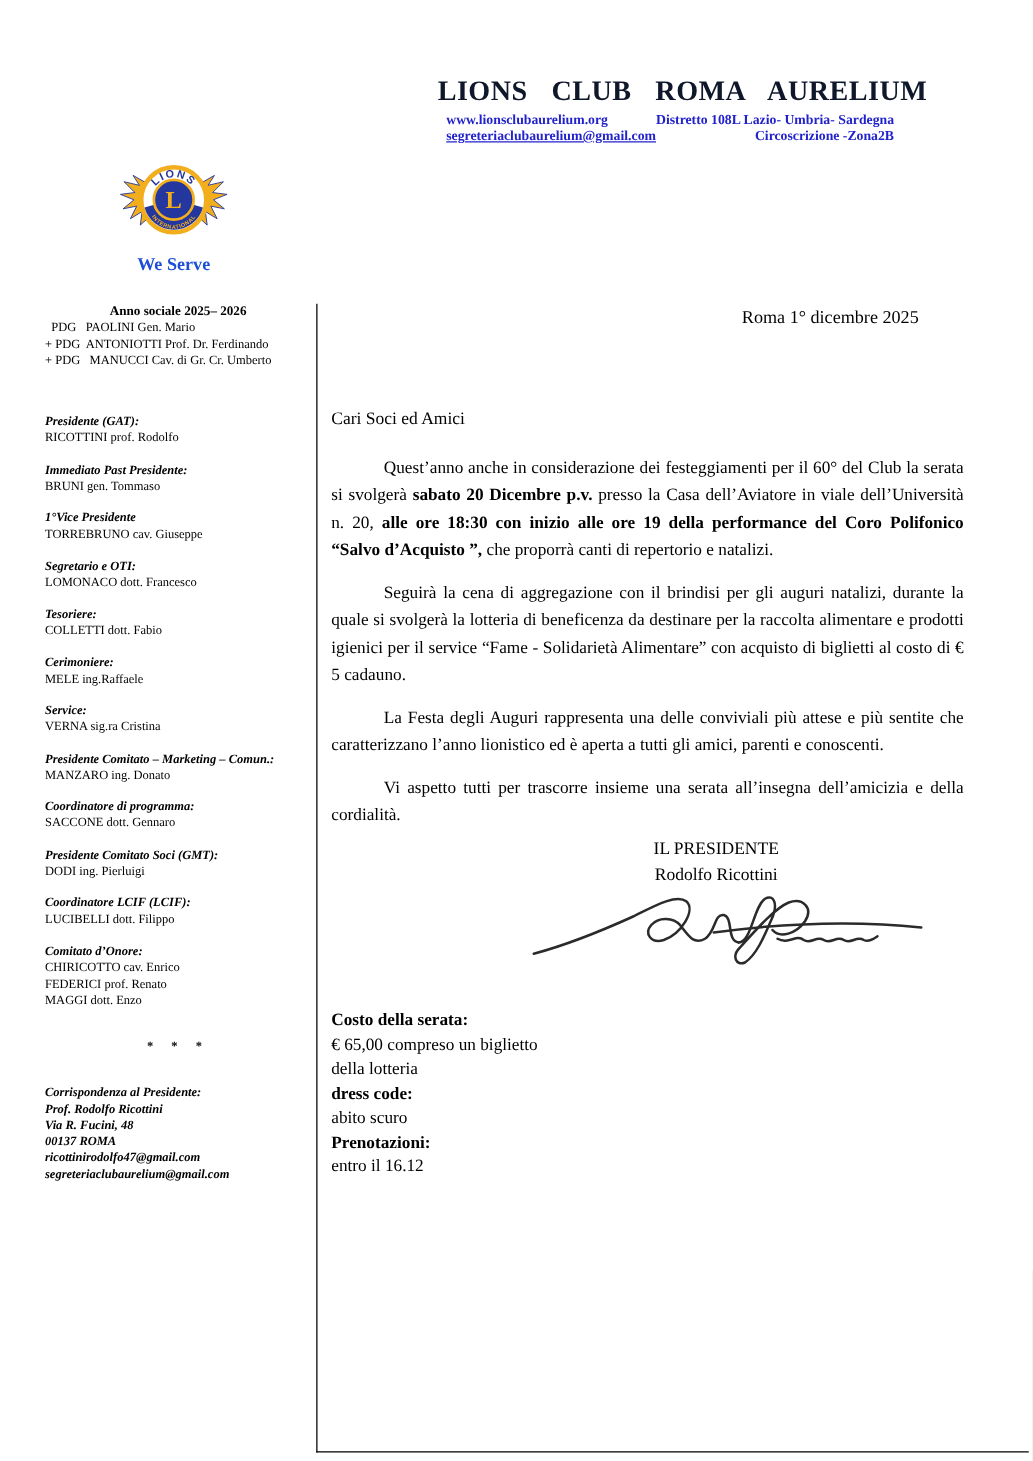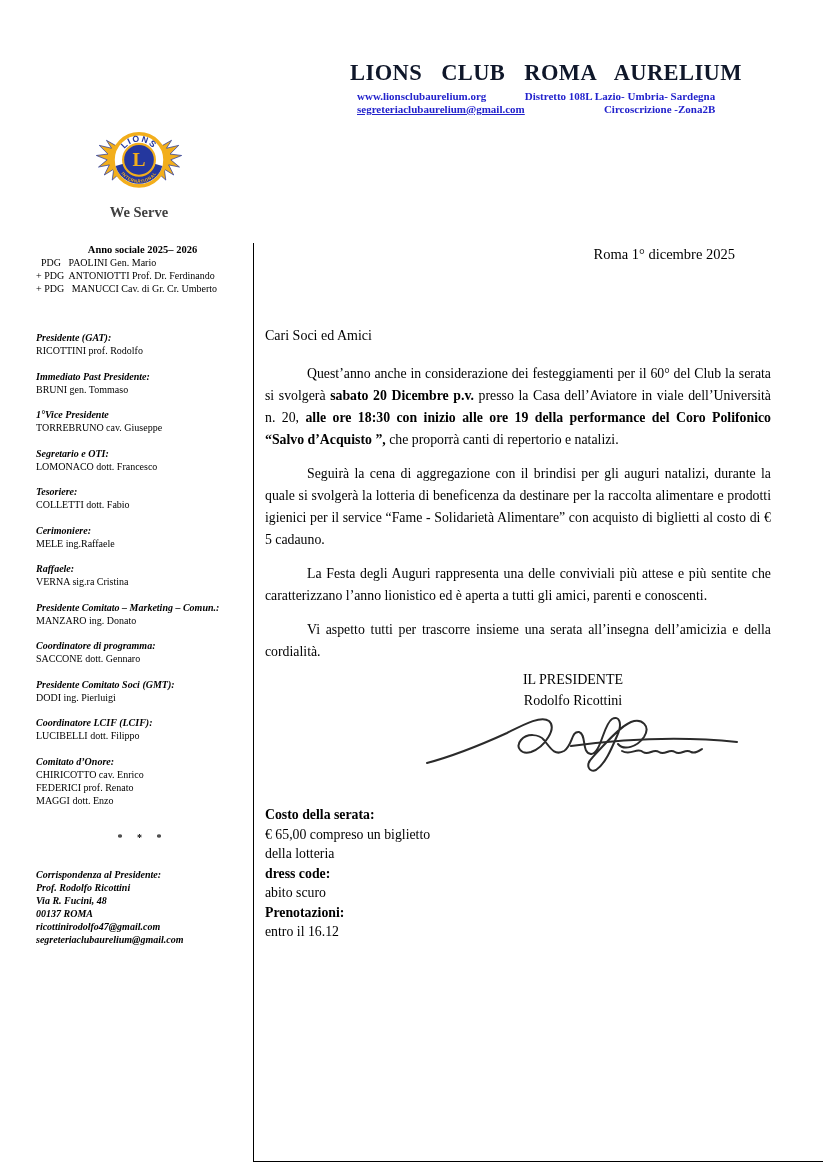--- a/index.html
+++ b/index.html
@@ -11,21 +11,21 @@
     font-size:22.5px;font-weight:bold;color:#0f172a;word-spacing:13px;letter-spacing:.4px;
     text-align:center;white-space:nowrap;}
   .header-sub{position:absolute;left:357px;top:90px;width:380px;display:flex;
     justify-content:flex-start;font-size:11px;font-weight:bold;color:#2222CC;line-height:13px;}
   .header-sub .col-r{text-align:right;}
   a.lnk{color:#2222CC;text-decoration:underline;cursor:pointer;}
 
   
   .logo-wrap{position:absolute;left:90px;top:123px;width:98px;text-align:center;}
   .logo-wrap svg{display:block;margin:0 auto;}
-  .motto{margin-top:3px;font-size:14.5px;font-weight:bold;color:#404040;}
+  .motto{margin-top:3px;font-size:14.5px;font-weight:bold;color:#1d4ed8;}
 
   
   .sidebar{position:absolute;left:36px;top:243px;width:213px;font-size:10px;line-height:13px;}
   .anno{font-weight:bold;text-align:center;font-size:10.5px;}
   .pdg-line{white-space:pre;}
   .officers{margin-top:36px;}
   .officer{margin-bottom:12.5px;}
   .officer .role{font-weight:bold;font-style:italic;}
   .stars{text-align:center;margin:24px 0 0 0;letter-spacing:6px;font-weight:bold;}
   .corr{margin-top:24px;font-weight:bold;font-style:italic;}
@@ -113,21 +113,21 @@
         </div>
         <div class="officer">
           <div class="role">Tesoriere:</div>
           <div>COLLETTI dott. Fabio</div>
         </div>
         <div class="officer">
           <div class="role">Cerimoniere:</div>
           <div>MELE ing.Raffaele</div>
         </div>
         <div class="officer">
-          <div class="role">Raffaele:</div>
+          <div class="role">Service:</div>
           <div>VERNA sig.ra Cristina</div>
         </div>
         <div class="officer">
           <div class="role">Presidente Comitato – Marketing – Comun.:</div>
           <div>MANZARO ing. Donato</div>
         </div>
         <div class="officer">
           <div class="role">Coordinatore di programma:</div>
           <div>SACCONE dott. Gennaro</div>
         </div>

